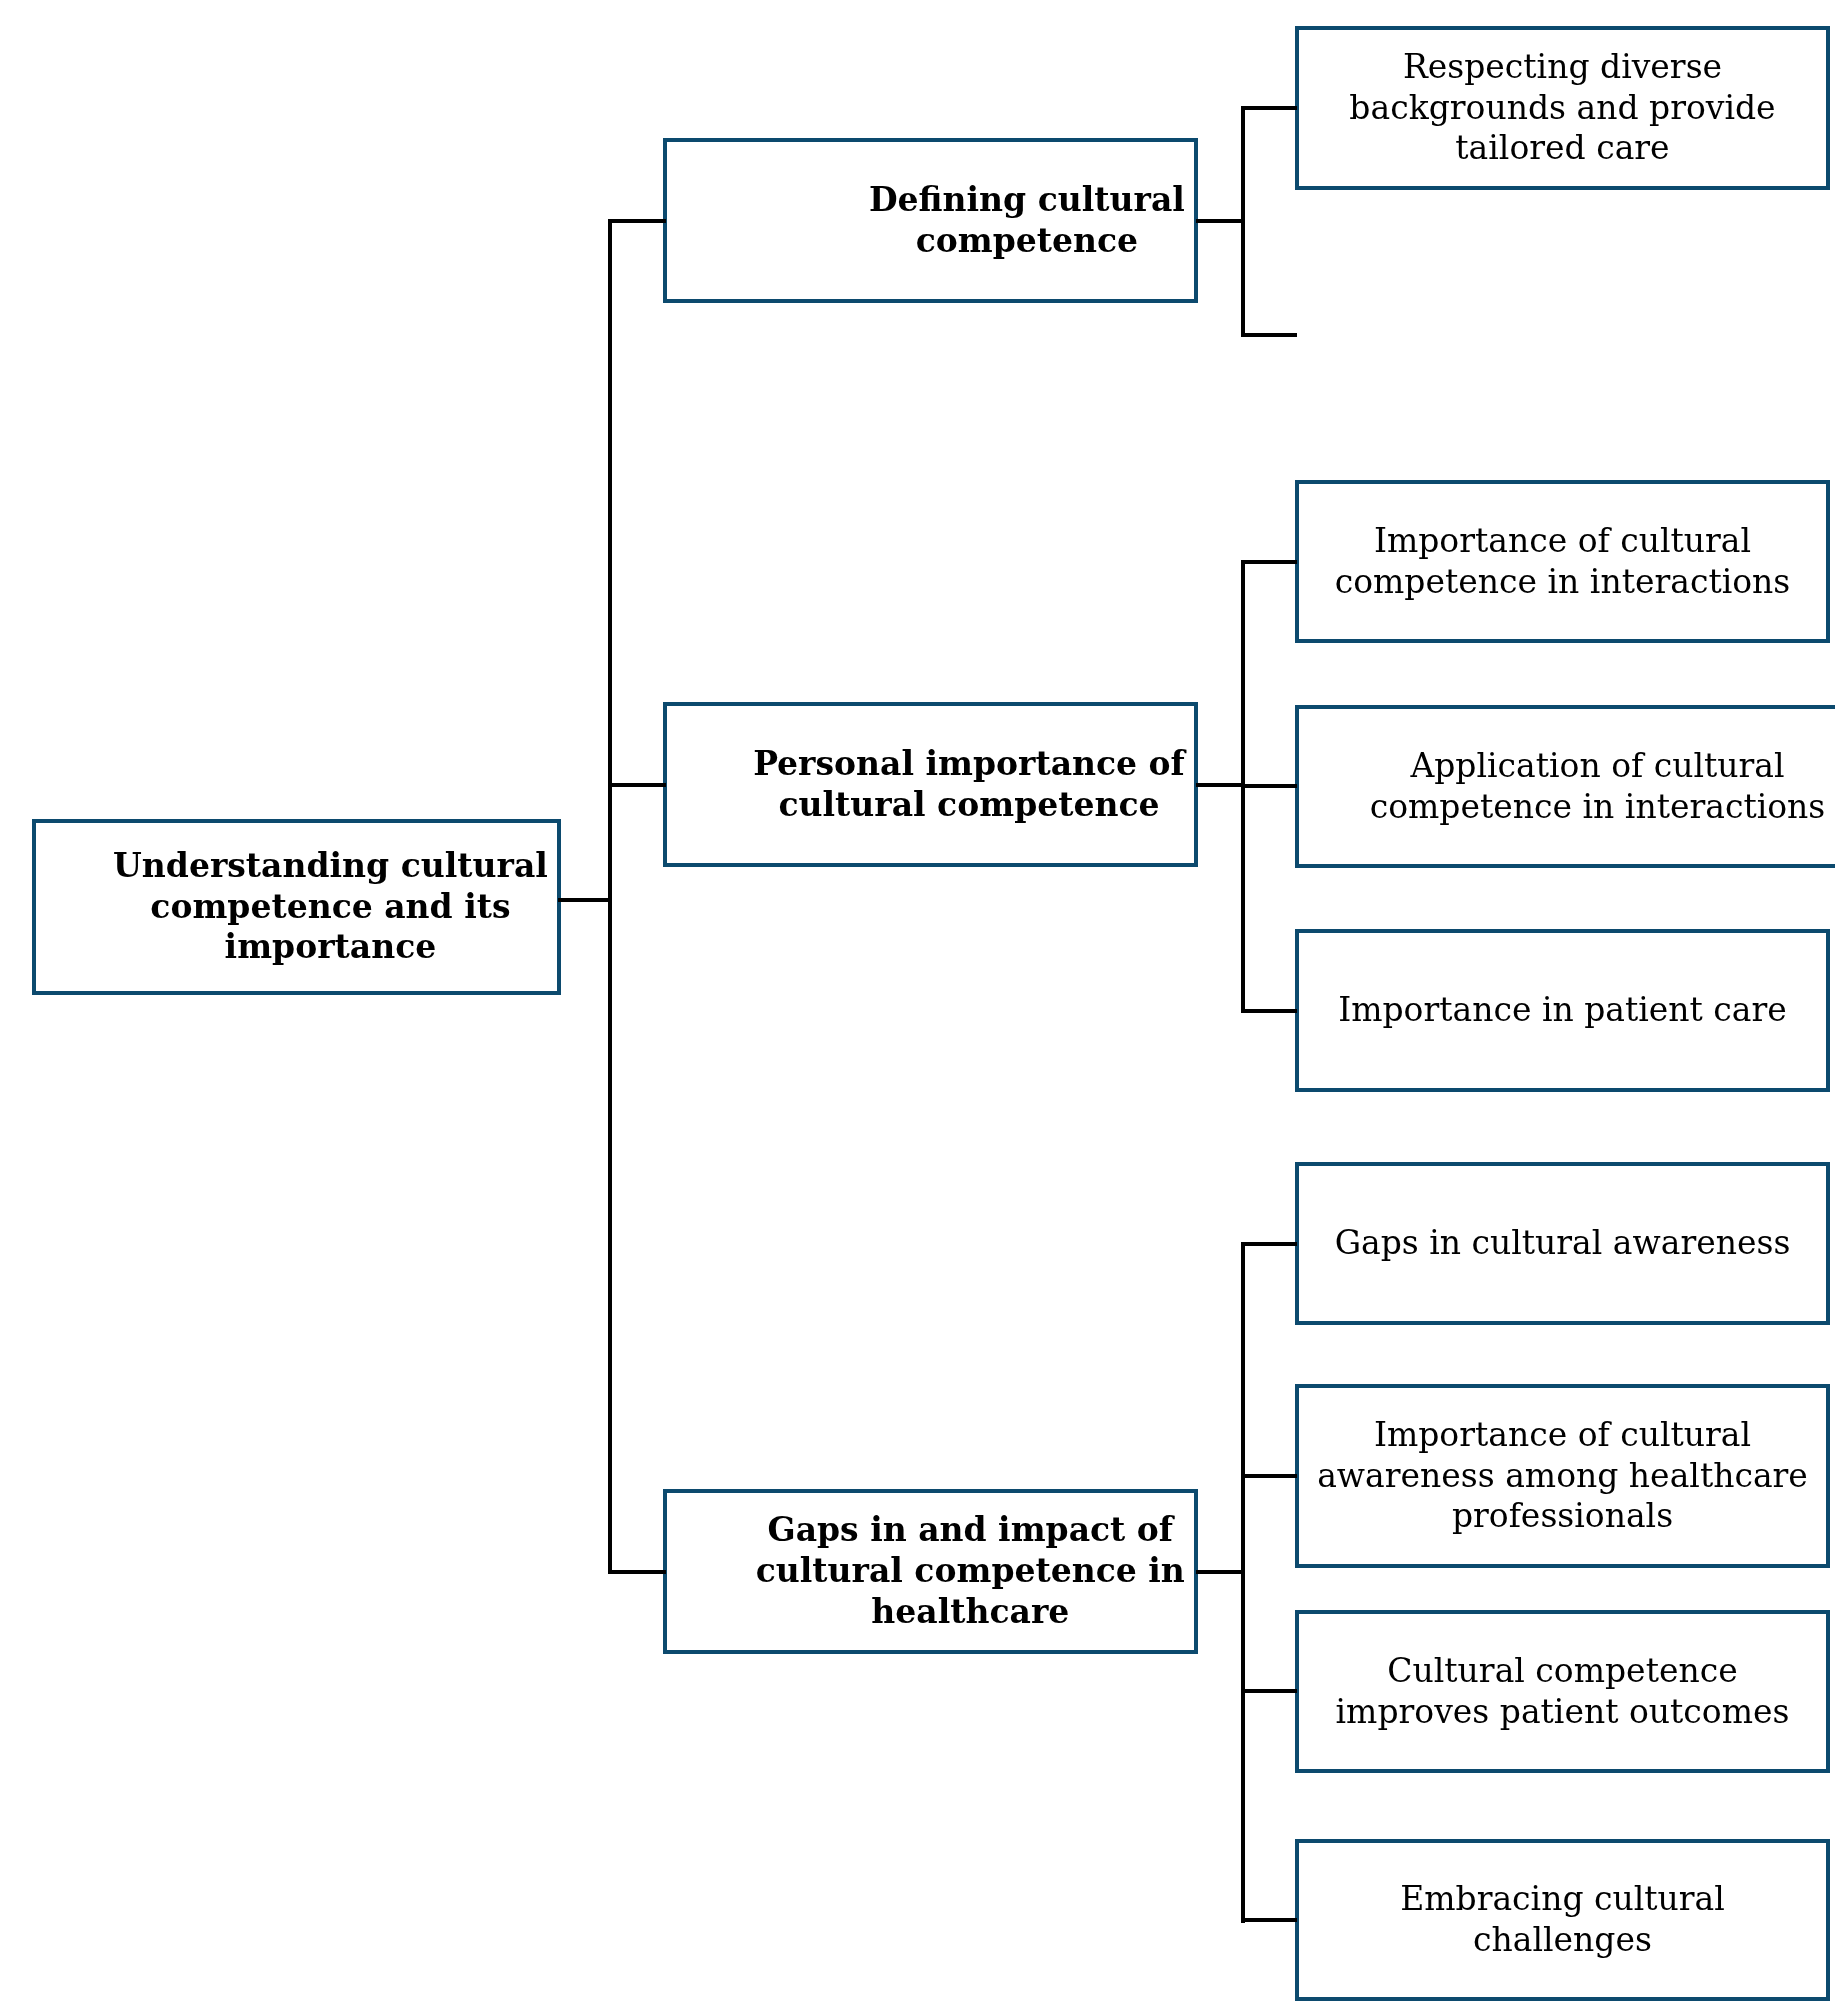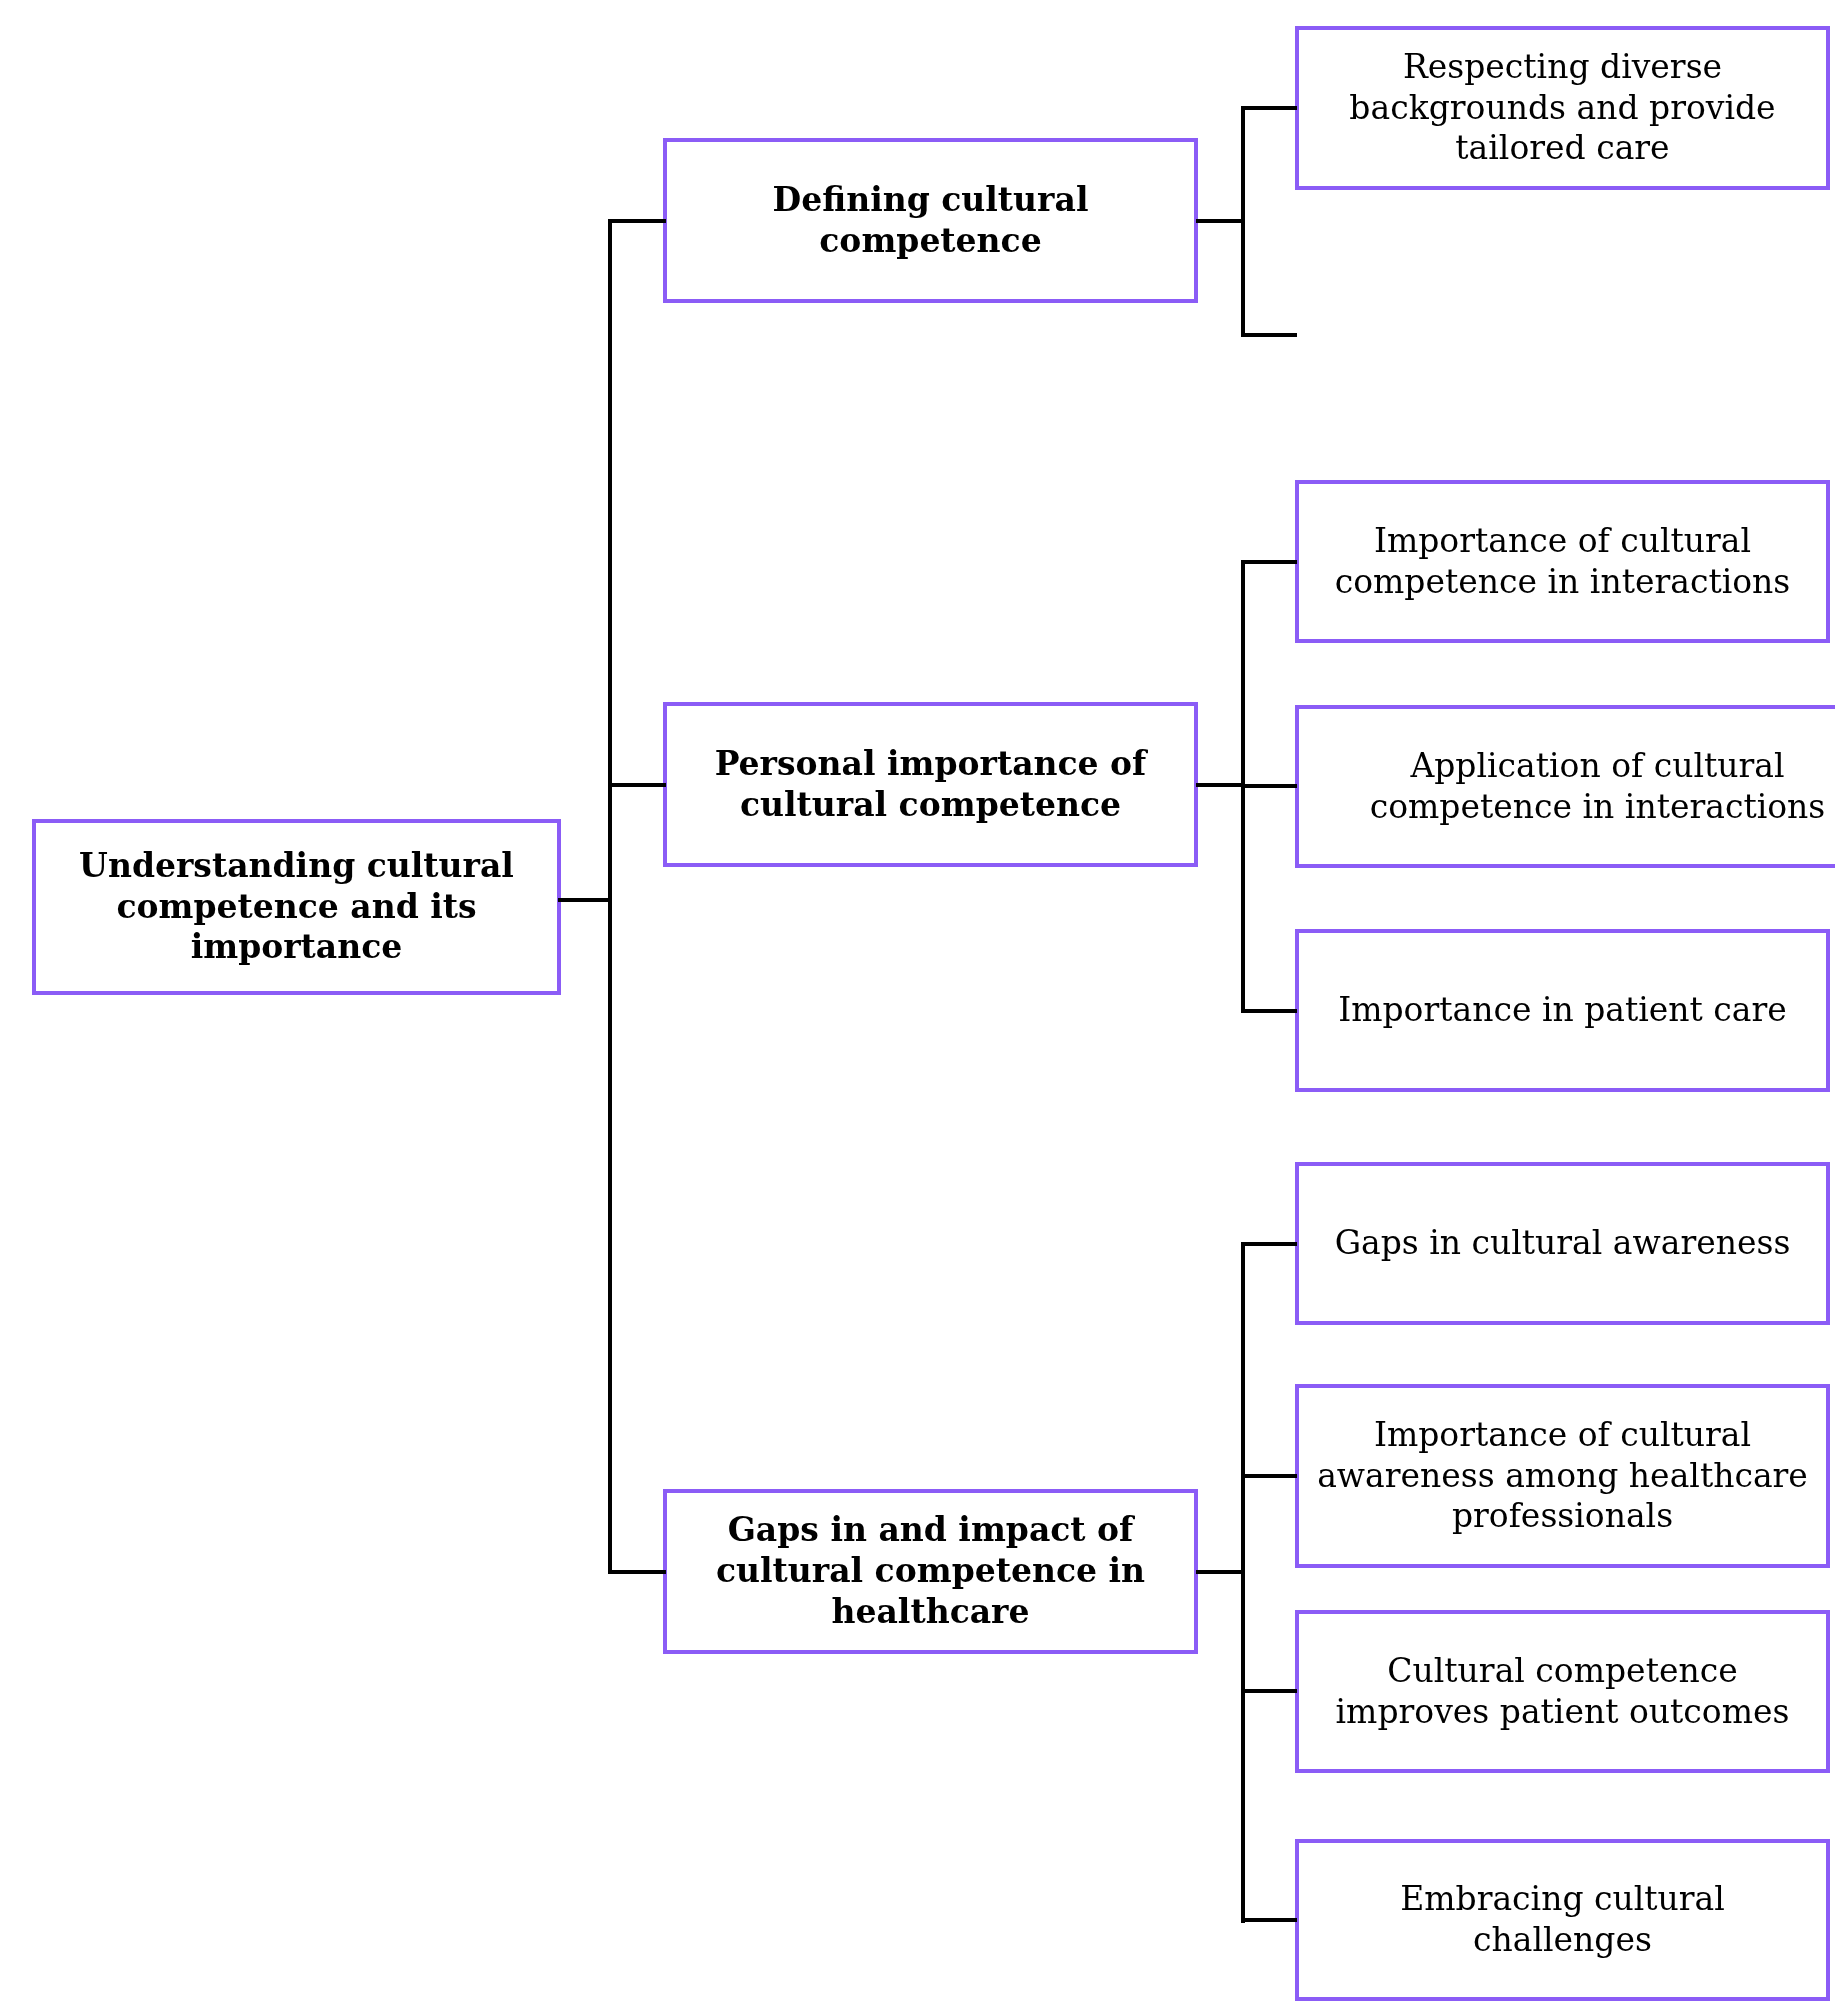--- a/index.html
+++ b/index.html
@@ -11,34 +11,34 @@
     position: relative;
     width: 1835px;
     height: 2015px;
     background: #ffffff;
     font-family: "DejaVu Serif", "Liberation Serif", serif;
     color: #000000;
   }
   .node {
     position: absolute;
     box-sizing: border-box;
-    border: 4px solid #8b5cf6;
+    border: 4px solid #0c4a6e;
     background: #ffffff;
     display: flex;
     align-items: center;
     justify-content: center;
     text-align: center;
     font-size: 33px;
     line-height: 1.24;
     padding: 4.6px 9.2px;
   }
   .node .label {
     white-space: pre-line;
   }
-  .bold { font-weight: 700; }
+  .bold { font-weight: 700; justify-content: flex-end; }
   .line {
     position: absolute;
     background: #000000;
   }
   .h { height: 4px; }
   .v { width: 4px; }
 </style>
 </head>
 <body>
 

